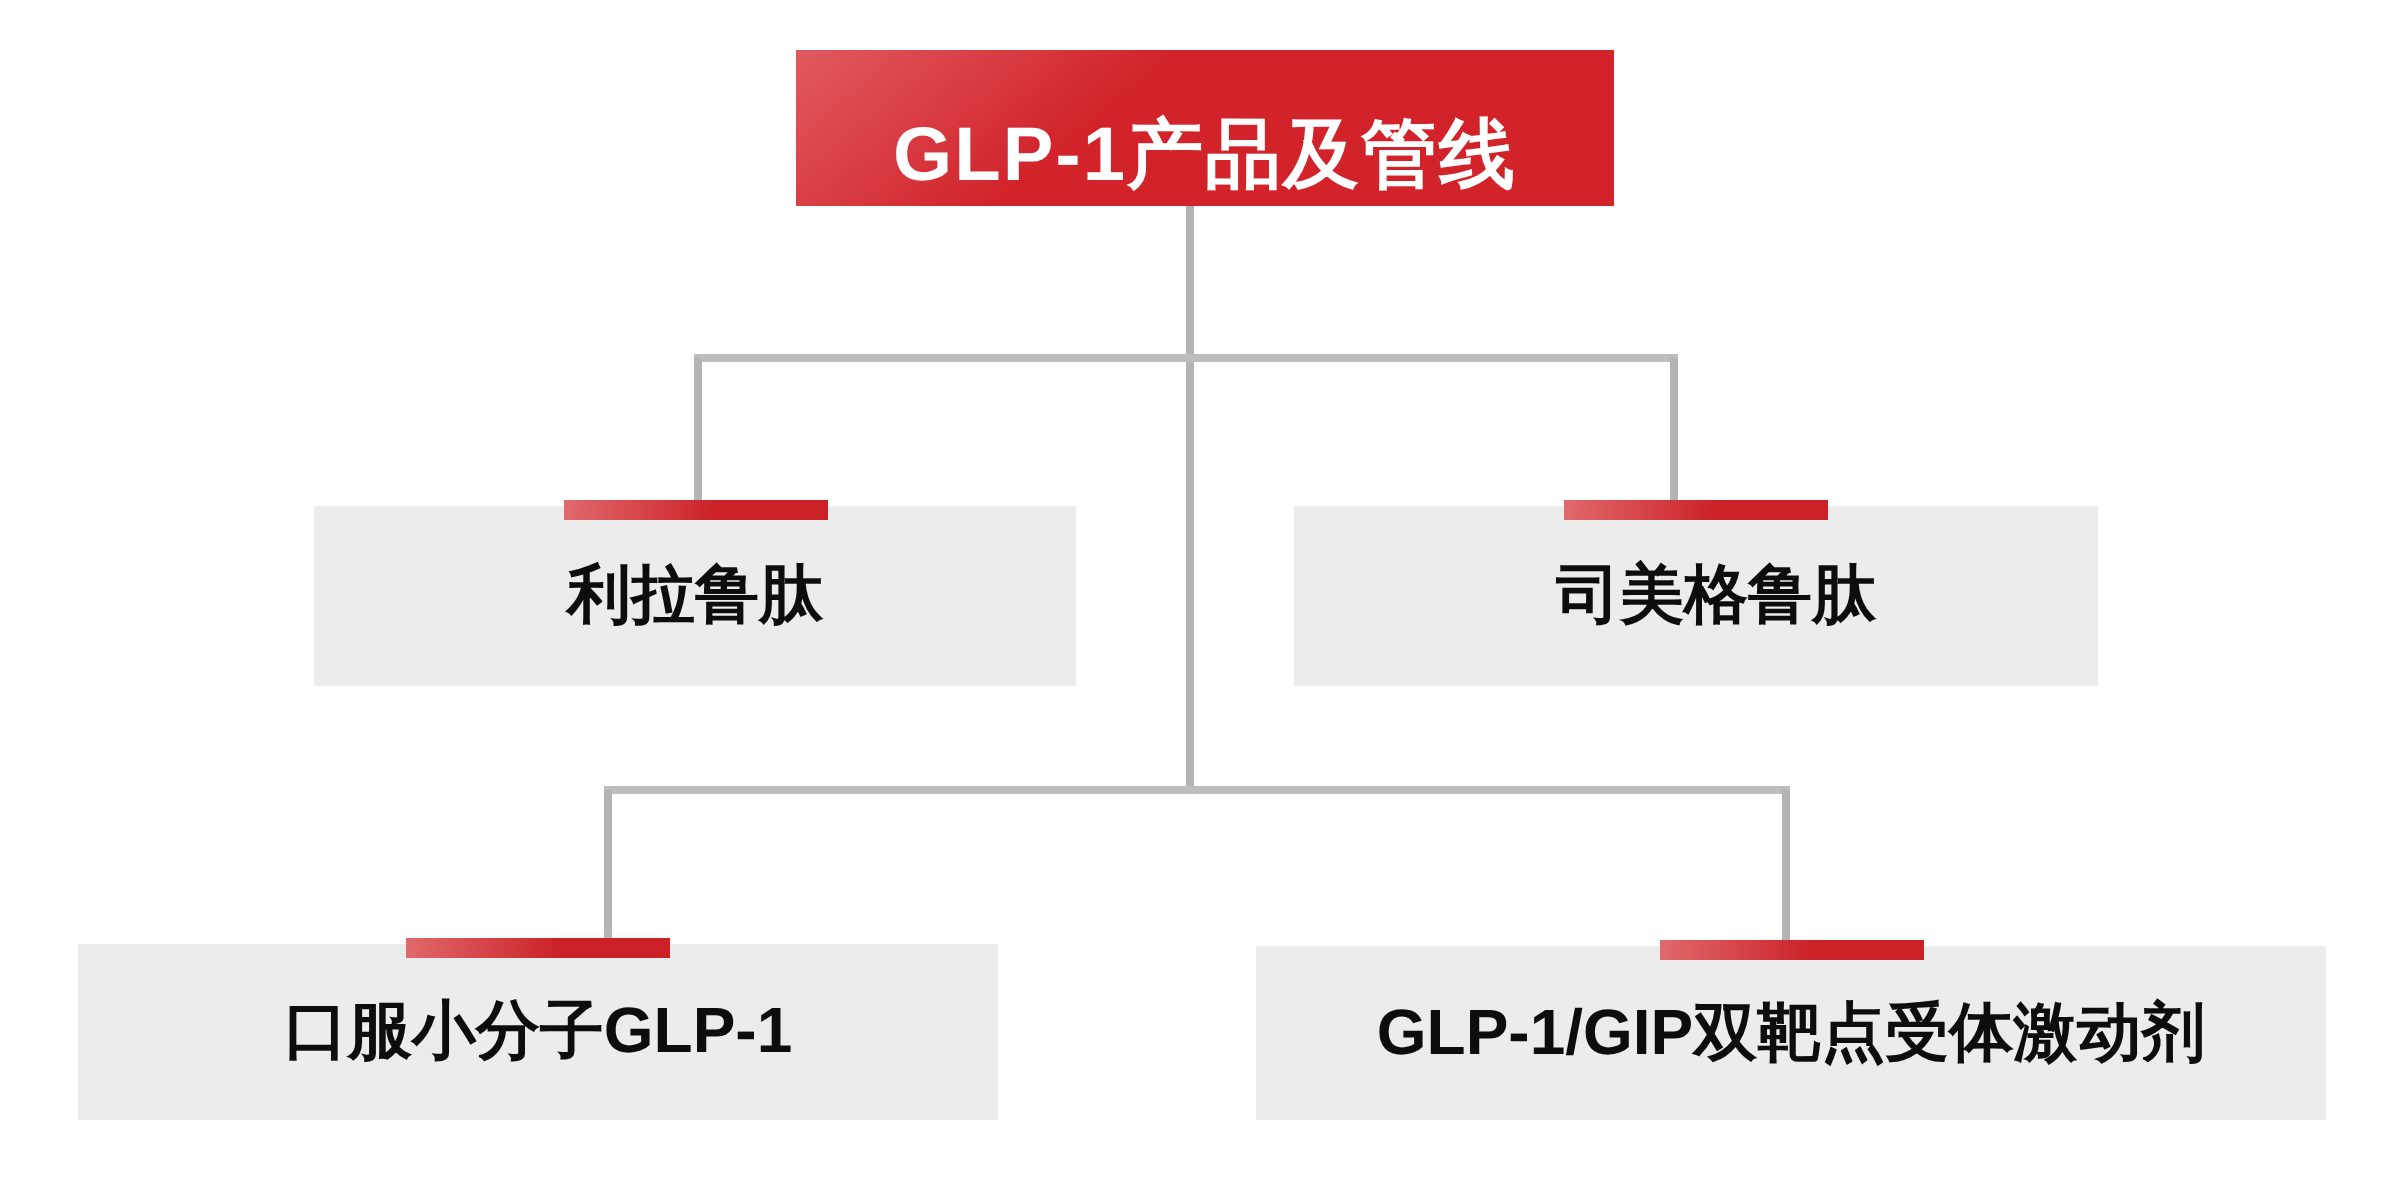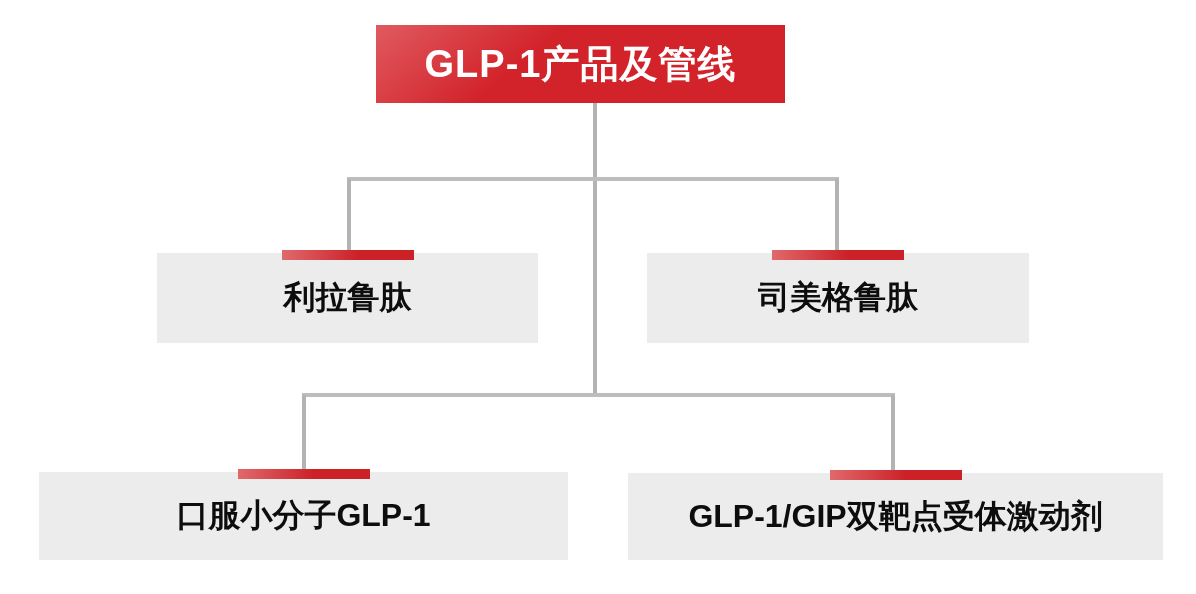--- a/index.html
+++ b/index.html
@@ -27,25 +27,25 @@
   .l1-h            { left: 347px; top: 177px; width: 492px; height: 4px; }
   .l1-drop-left    { left: 347px; top: 179px; width: 4px; height: 74px; }
   .l1-drop-right   { left: 835px; top: 179px; width: 4px; height: 74px; }
   .l2-h            { left: 302px; top: 393px; width: 593px; height: 4px; }
   .l2-drop-left    { left: 302px; top: 395px; width: 4px; height: 78px; }
   .l2-drop-right   { left: 891px; top: 395px; width: 4px; height: 78px; }
 
   
   .root-box {
     position: absolute;
-    left: 376px; top: 25px;
+    left: 398px; top: 25px;
     width: 409px; height: 78px;
     background: linear-gradient(140deg, #e05a60 0%, #d2232a 38%, #d2232a 100%);
     display: flex;
-    align-items: center;
+    align-items: flex-end;
     justify-content: center;
     z-index: 2;
   }
   .root-box .label {
     color: #ffffff;
     font-size: 38px;
     font-weight: bold;
     letter-spacing: 1px;
     white-space: nowrap;
   }
@@ -68,22 +68,22 @@
   .node .accent-bar {
     position: absolute;
     top: -3px;
     left: 50%;
     margin-left: -66px;
     width: 132px;
     height: 10px;
     background: linear-gradient(90deg, #e0696c 0%, #cb2127 58%, #cb2127 100%);
   }
   .node-liraglutide  { left: 157px; top: 253px; width: 381px; height: 90px; }
-  .node-semaglutide  { left: 647px; top: 253px; width: 382px; height: 90px; }
-  .node-oral         { left: 39px;  top: 472px; width: 529px; height: 88px; }
+  .node-semaglutide  { left: 647px; top: 253px; width: 382px; height: 90px; padding-left: 20px; }
+  .node-oral         { left: 39px;  top: 472px; width: 460px; height: 88px; }
   .node-dual         { left: 628px; top: 473px; width: 535px; height: 87px; }
 </style>
 </head>
 <body>
 
 <div class="canvas">
 
   <div class="line line-v-center"></div>
   <div class="line h l1-h"></div>
   <div class="line l1-drop-left"></div>

